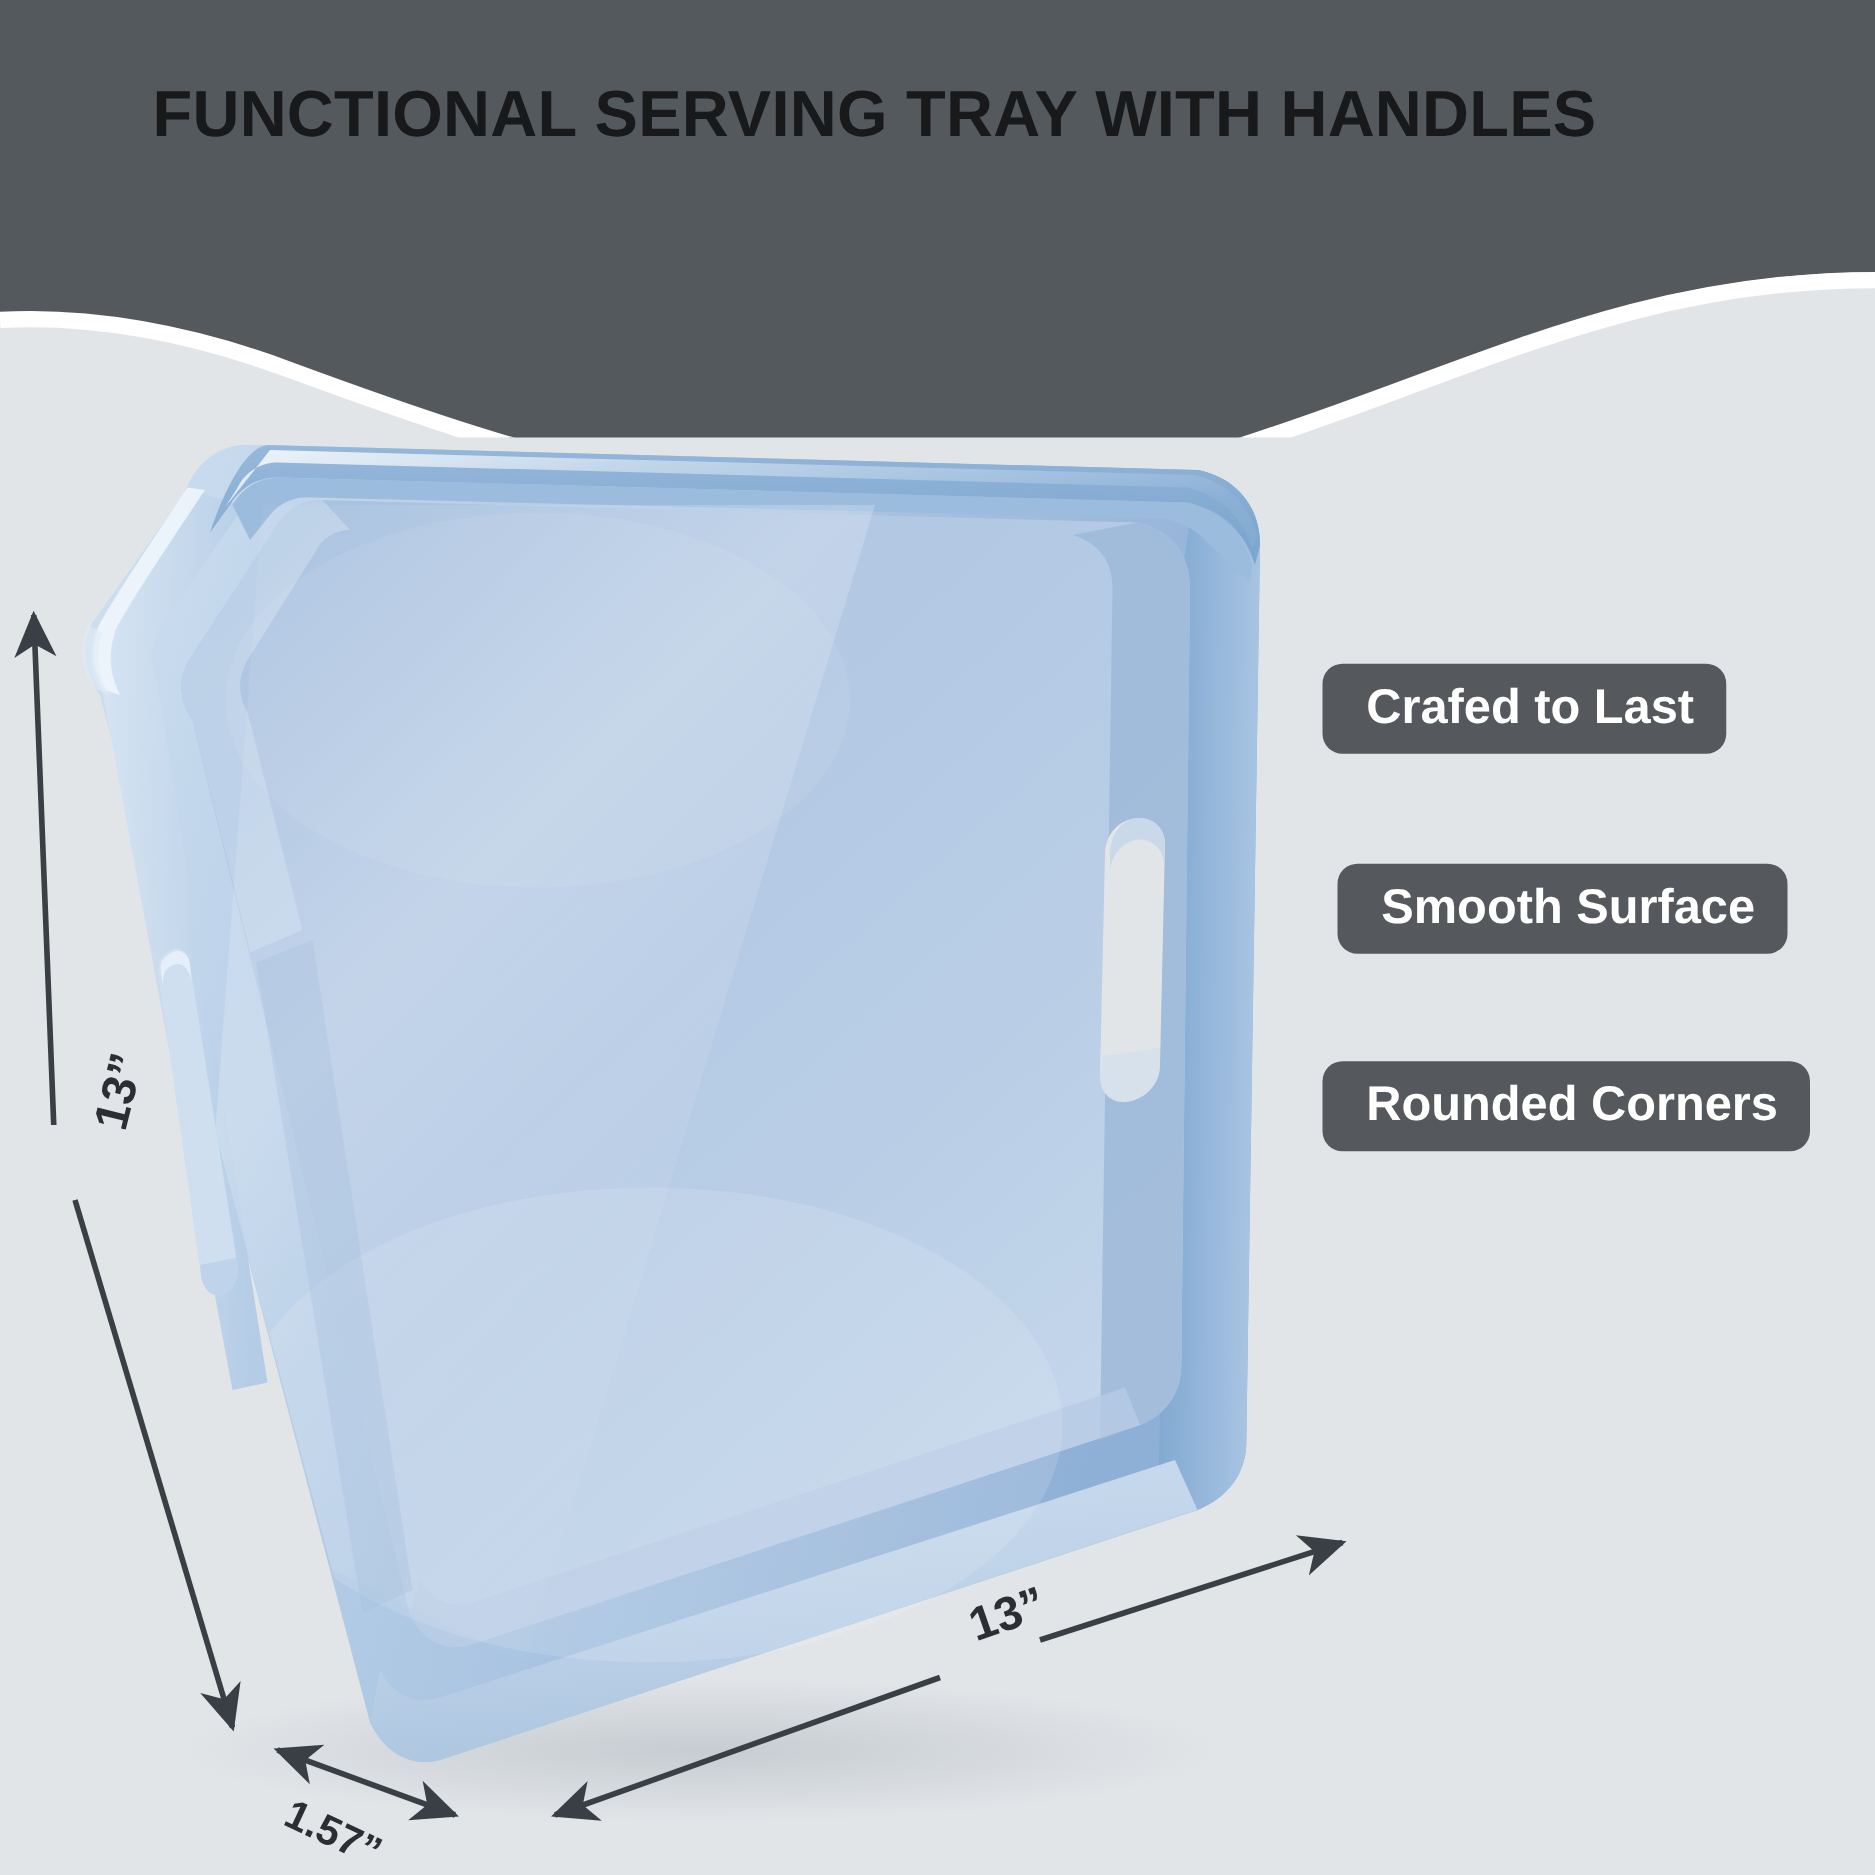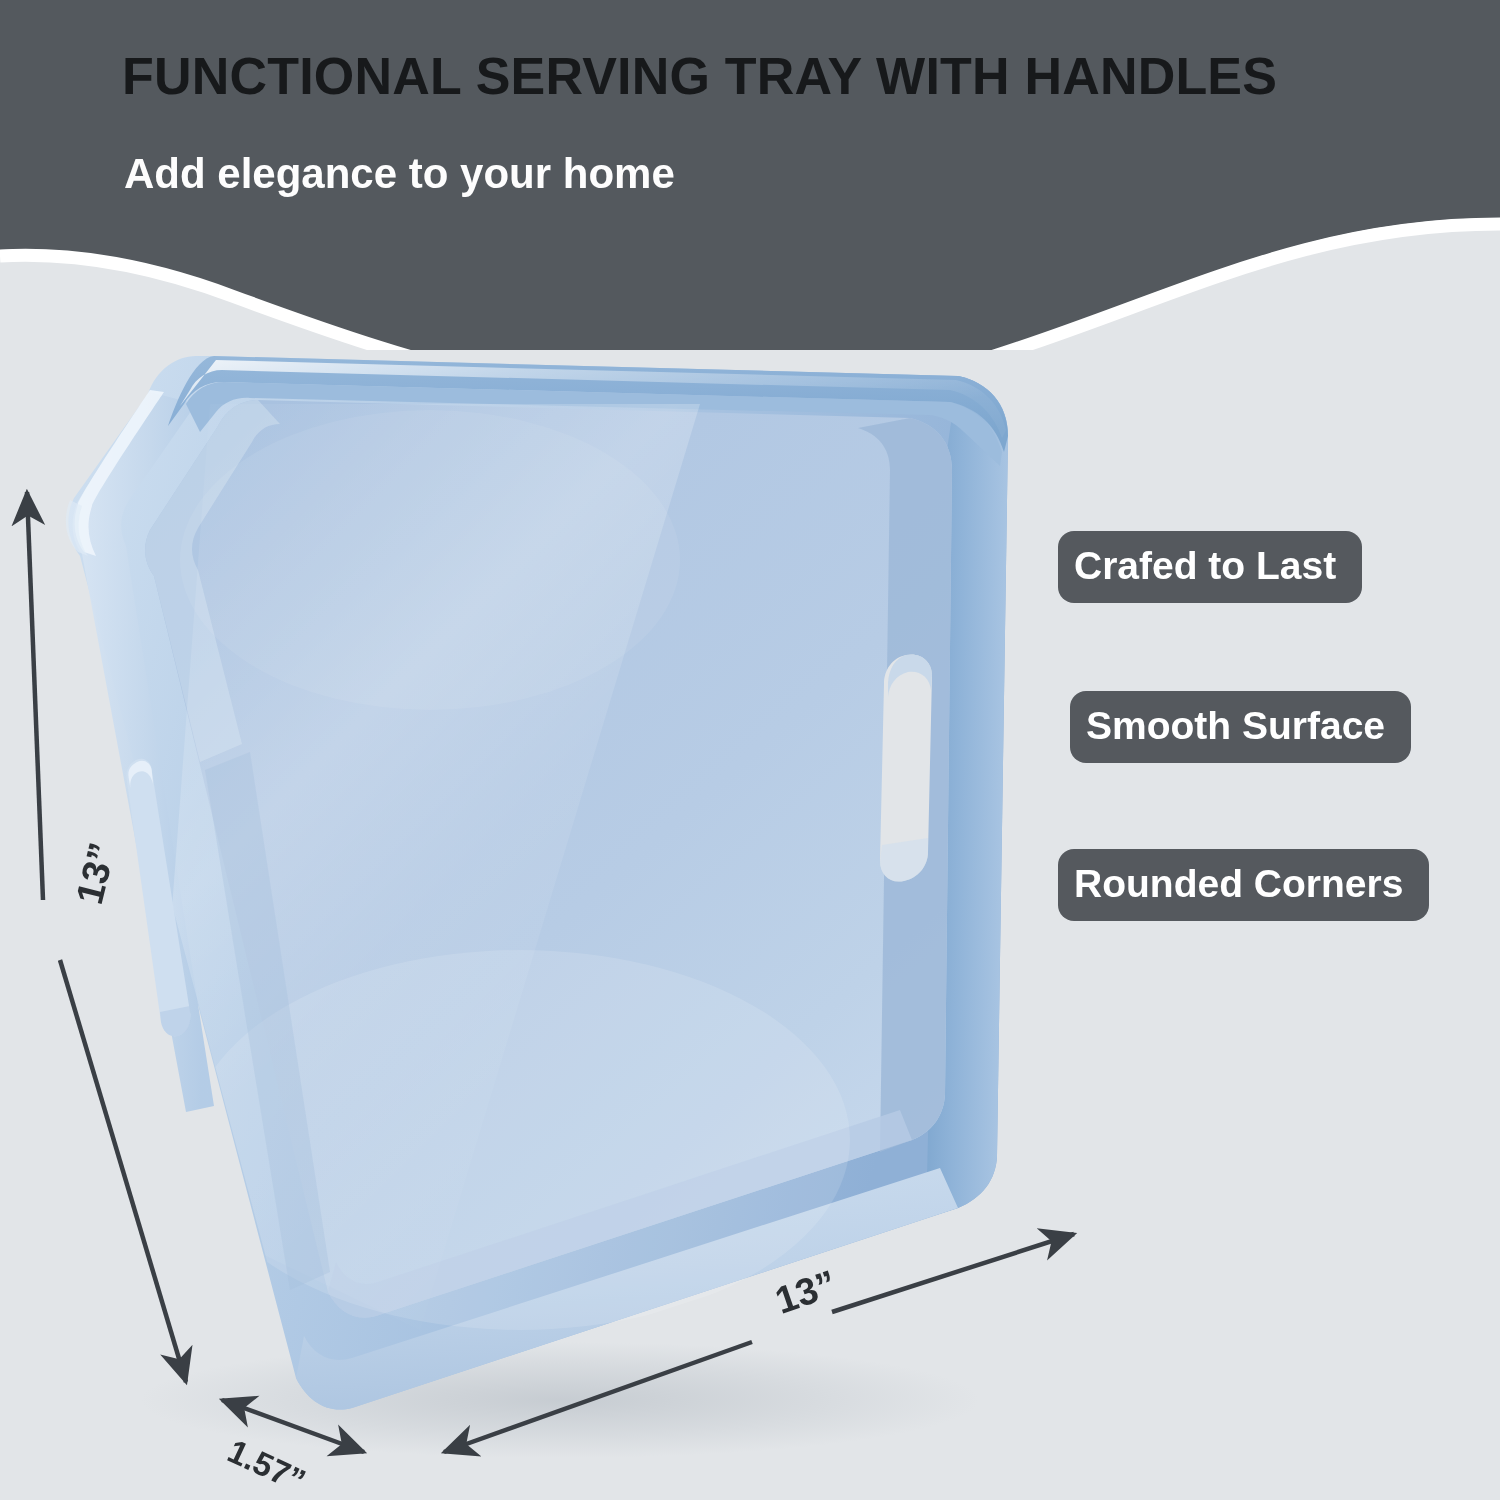--- a/index.html
+++ b/index.html
@@ -6,41 +6,41 @@
   body{
     width:1500px;height:1500px;overflow:hidden;
     background:#e2e5e8;
     font-family:"Liberation Sans", sans-serif;
   }
   #stage{position:relative;width:1500px;height:1500px;background:#e2e5e8;}
 
   
   .header-wrap{position:absolute;left:0;top:0;width:1500px;height:350px;}
   .header-svg{position:absolute;left:0;top:0;}
-  .header-text{position:absolute;left:0;top:0;width:1500px;height:230px;}
+  .header-text{position:absolute;left:0;top:16px;width:1500px;height:230px;}
   .title{
     position:absolute;left:122px;top:46px;
     font-size:52px;font-weight:700;letter-spacing:0.2px;
     color:#17191b;white-space:nowrap;
     font-family:"Liberation Sans", sans-serif;
   }
   .subtitle{
     position:absolute;left:124px;top:150px;
     font-size:42px;font-weight:600;
     color:#fdfdfd;white-space:nowrap;
     font-family:"Liberation Sans", sans-serif;
   }
 
   
   .badges{position:absolute;left:1058px;top:531px;width:430px;}
   .badge{
     background:#55595e;color:#ffffff;
     border-radius:16px;
     font-size:39px;font-weight:700;
-    padding:13px 26px 15px 16px;
+    padding:13px 26px 15px 35px;
     box-sizing:border-box;
     white-space:nowrap;
     display:inline-block;
     font-family:"Liberation Sans", sans-serif;
   }
   .badge-row{margin-bottom:0;}
   .badge-row.b1{position:absolute;left:0;top:0;}
   .badge-row.b2{position:absolute;left:12px;top:160px;}
   .badge-row.b3{position:absolute;left:0;top:318px;}
 
@@ -262,21 +262,20 @@
       <path d="M0,0 L1500,0 L1500,218
                C1260,218 1120,330 860,386
                C640,433 420,360 230,290
                C150,260 70,246 0,250 Z" fill="#54595e"></path>
       <path d="M0,256 C72,252 152,266 232,296
                C422,366 640,439 860,392
                C1120,336 1260,224 1500,224" fill="none" stroke="#ffffff" stroke-width="13"></path>
     </svg>
     <div class="header-text">
       <div class="title">FUNCTIONAL SERVING TRAY WITH HANDLES</div>
-      <div class="subtitle">Add elegance to your home</div>
     </div>
   </div>
 
   <svg class="dims-svg" width="1500" height="1500" viewBox="0 0 1500 1500">
     <defs>
       <marker id="arrHead" viewBox="0 0 12 12" refX="10" refY="6" markerWidth="9" markerHeight="9" orient="auto-start-reverse">
         <path d="M0,1 L11,6 L0,11 L3,6 Z" fill="#3a3f45"></path>
       </marker>
     </defs>
 

